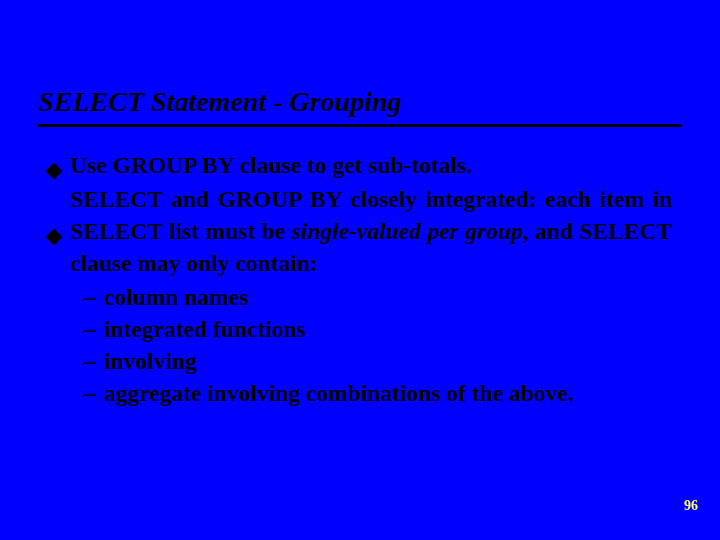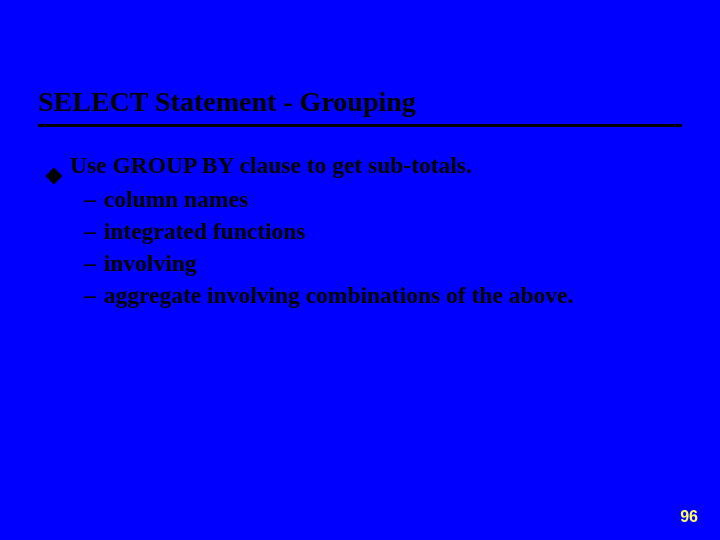--- a/index.html
+++ b/index.html
@@ -23,37 +23,38 @@
     position: absolute;
     top: 86px;
     left: 38px;
     right: 38px;
   }
   .title {
     font-size: 28px;
     font-weight: bold;
     color: #000000;
     padding-bottom: 6px;
+    font-style: italic;
   }
   .title-underline {
     border-bottom: 3px solid #000000;
     width: 100%;
   }
   .content {
     position: absolute;
     top: 150px;
     left: 48px;
     right: 48px;
     font-size: 23.5px;
     font-weight: bold;
     line-height: 1.36;
   }
   .bullet-item {
     display: flex;
-    align-items: flex-end;
+    align-items: center;
     margin-bottom: 2px;
   }
   .bullet-item.justify .bullet-text {
     text-align: justify;
     text-justify: inter-word;
   }
   .diamond {
     width: 12px;
     height: 12px;
     background: #000000;
@@ -74,45 +75,49 @@
   .sub-item {
     display: flex;
     align-items: flex-start;
   }
   .dash {
     margin-right: 8px;
     flex-shrink: 0;
   }
   .page-num {
     position: absolute;
-    bottom: 14px;
+    bottom: 26px;
     right: 22px;
     color: #ffff66;
-    font-family: Liberation Sans, sans-serif;
-    font-size: 16px;
+    font-family: Liberation Serif, serif;
+    font-size: 14px;
     font-weight: bold;
   }
 </style>
 </head>
 <body>
 
 <div class="slide">
 
   <div class="title-wrap">
     <div class="title">SELECT Statement - Grouping</div>
     <div class="title-underline"></div>
   </div>
 
   <div class="content">
 
     <div class="bullet-item">
       <div class="diamond"></div>
       <div class="bullet-text">Use GROUP BY clause to get sub-totals.</div>
     </div>
 
+    <div class="bullet-item justify">
+      <div class="diamond"></div>
+      <div class="bullet-text"><span>SELECT and GROUP BY closely integrated: each item in SELECT list must be </span><span class="italic">single-valued per group</span><span>, and SELECT clause may only contain:</span></div>
+    </div>
 
     <div class="sublist">
       <div class="sub-item">
         <span class="dash">–</span>
         <span>column names</span>
       </div>
       <div class="sub-item">
         <span class="dash">–</span>
         <span>integrated functions</span>
       </div>

